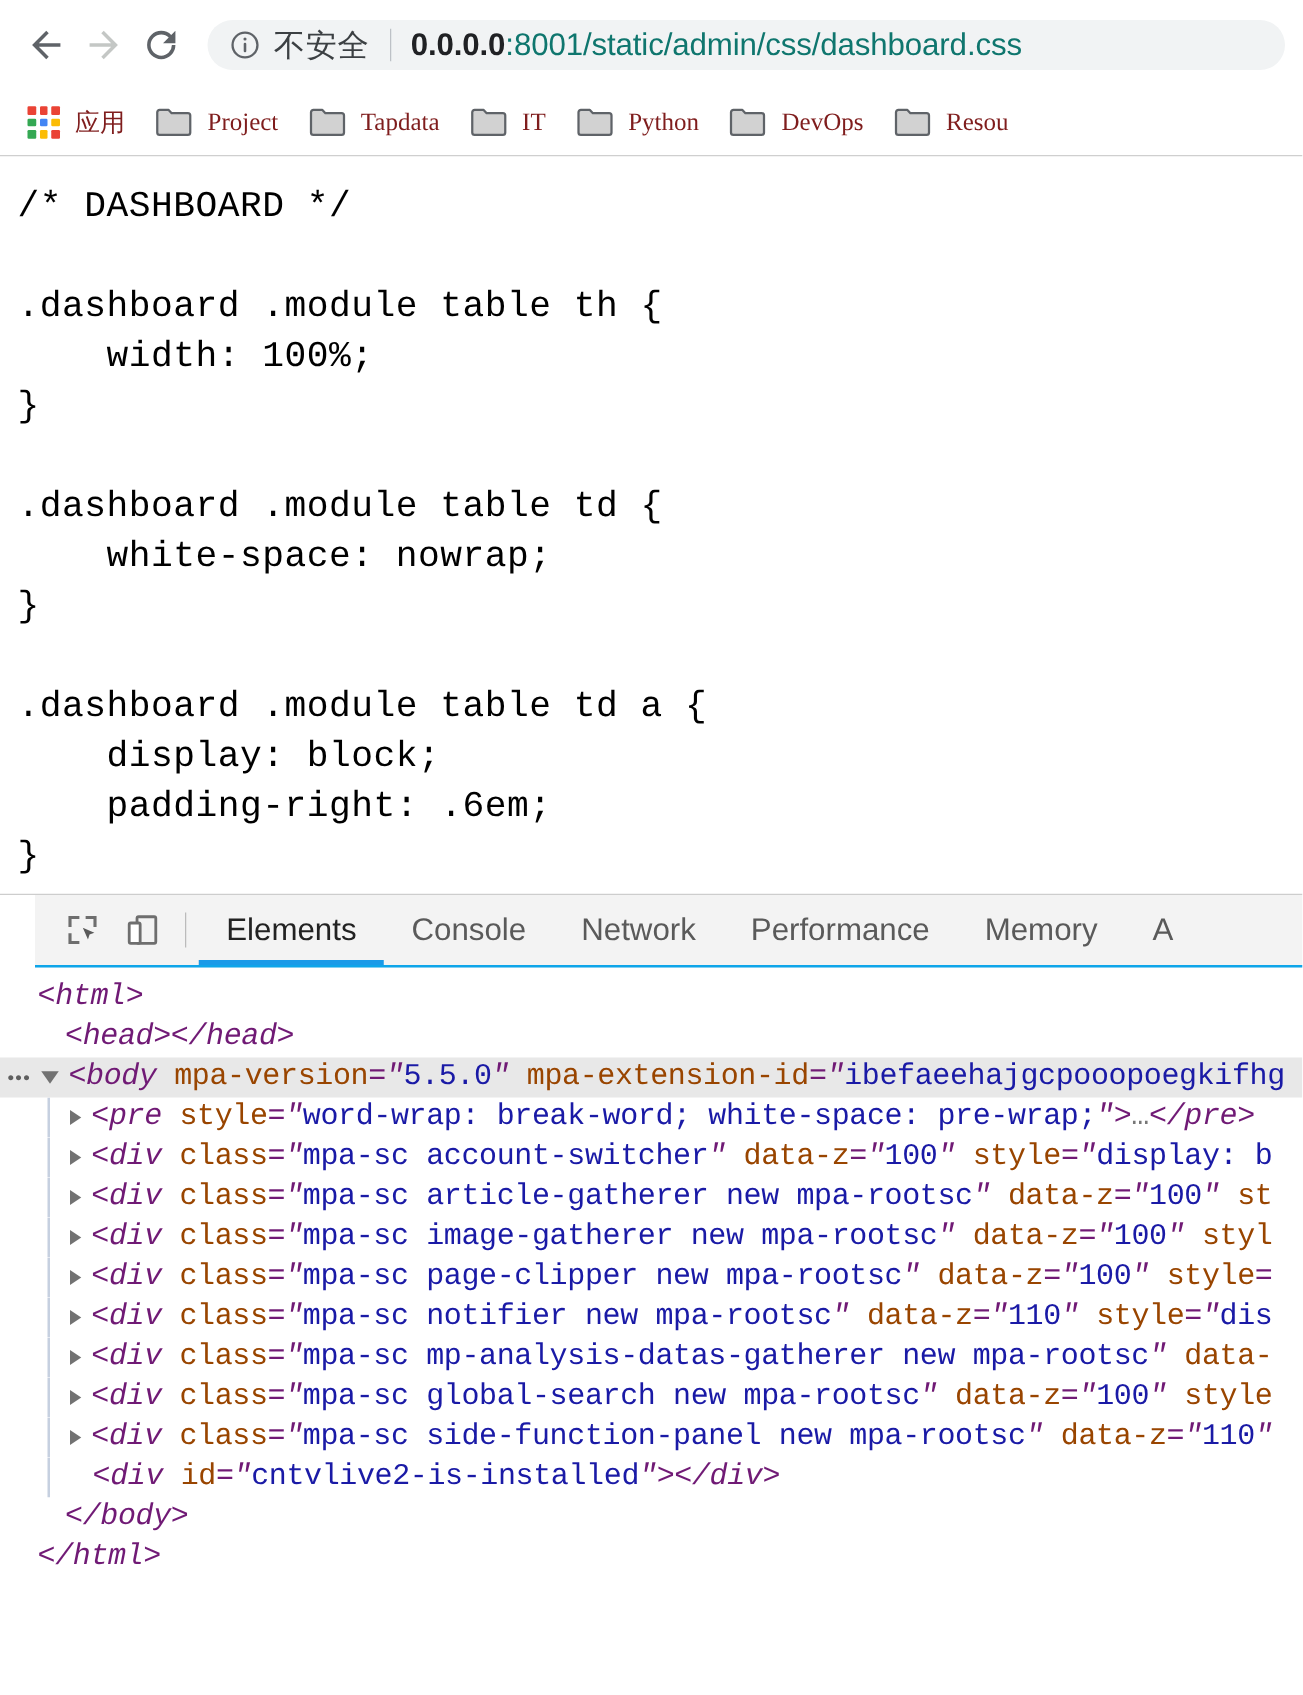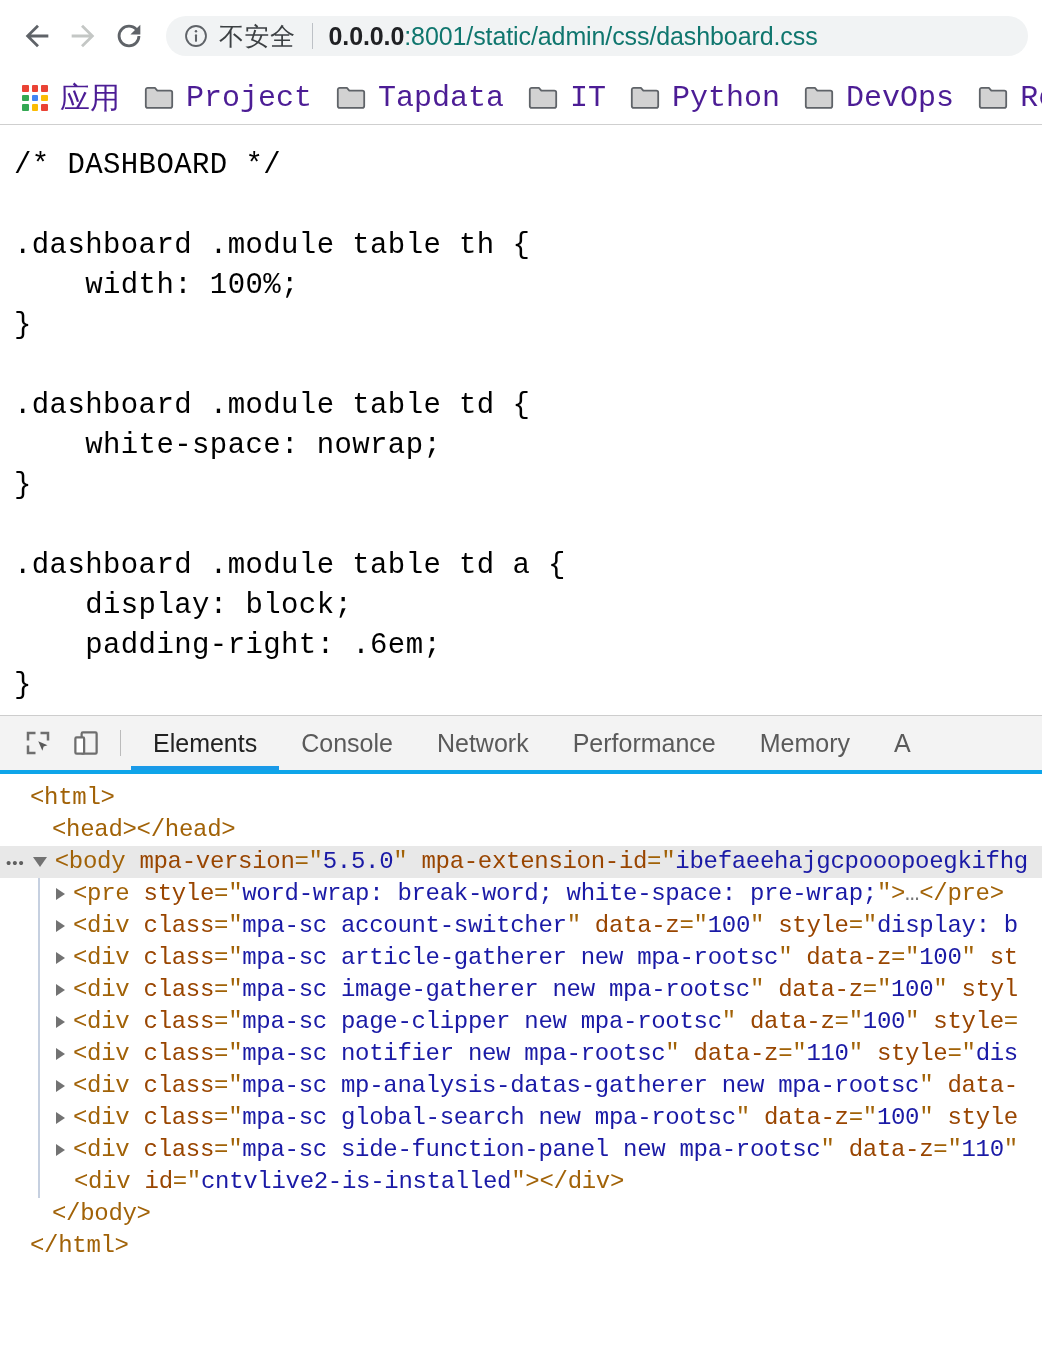--- a/index.html
+++ b/index.html
@@ -89,23 +89,23 @@
   .bm-item {
     display: flex;
     align-items: center;
     height: 40px;
     padding: 0 12px;
     border-radius: 6px;
     flex: 0 0 auto;
     cursor: pointer;
   }
   .bm-label {
-    font-family: Liberation Mono, monospace;
-    font-size: 30px;
-    color: #4c1d95;
+    font-family: Liberation Serif, serif;
+    font-size: 20px;
+    color: #7f1d1d;
     margin-left: 12px;
     white-space: nowrap;
   }
   .apps-grid {
     width: 26px; height: 26px;
     display: grid;
     grid-template-columns: repeat(3, 1fr);
     grid-template-rows: repeat(3, 1fr);
     gap: 3px;
     flex: 0 0 auto;
@@ -146,25 +146,26 @@
     top: 715px;
     left: 0;
     width: 1042px;
     height: 641px;
     background: #ffffff;
     border-top: 1px solid #cdcdcd;
   }
   .dt-tabbar {
     height: 58px;
     background: #f3f3f3;
-    border-bottom: 4px solid #0ea5e9;
+    border-bottom: 2px solid #0ea5e9;
     display: flex;
     align-items: stretch;
     overflow: hidden;
     white-space: nowrap;
+    margin-left: 28px;
   }
   .dt-tool-btn {
     width: 48px;
     display: flex;
     align-items: center;
     justify-content: center;
     flex: 0 0 auto;
     cursor: pointer;
   }
   .dt-tool-btn:first-child { margin-left: 14px; }
@@ -209,21 +210,21 @@
     height: 32px;
     display: flex;
     align-items: center;
     white-space: nowrap;
     overflow: hidden;
     position: relative;
   }
   .dom-row.selected { background: #e8e8e8; }
   .dom-text { white-space: pre; display: inline-block; }
 
-  .tw { color: #a16207; }            
+  .tw { color: #701a75; font-style: italic; }            
   .at { color: #994500; }            
   .av { color: #1a1aa6; }            
   .el { color: #777777; }            
 
   .twisty {
     display: inline-block;
     width: 0; height: 0;
     border-left: 9px solid #727272;
     border-top: 6px solid transparent;
     border-bottom: 6px solid transparent;

